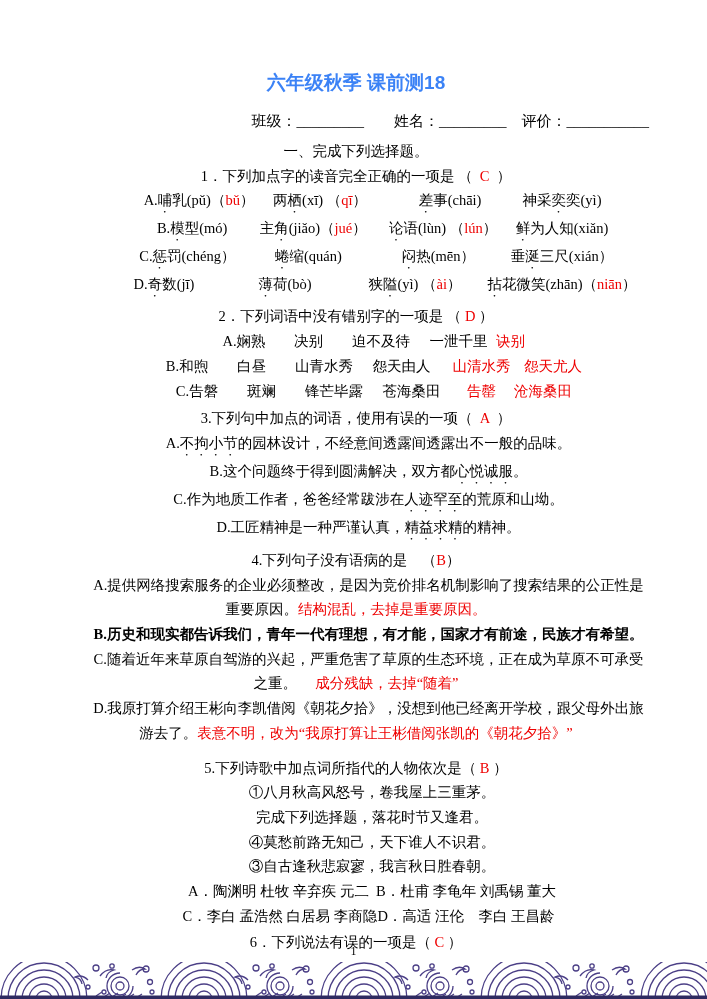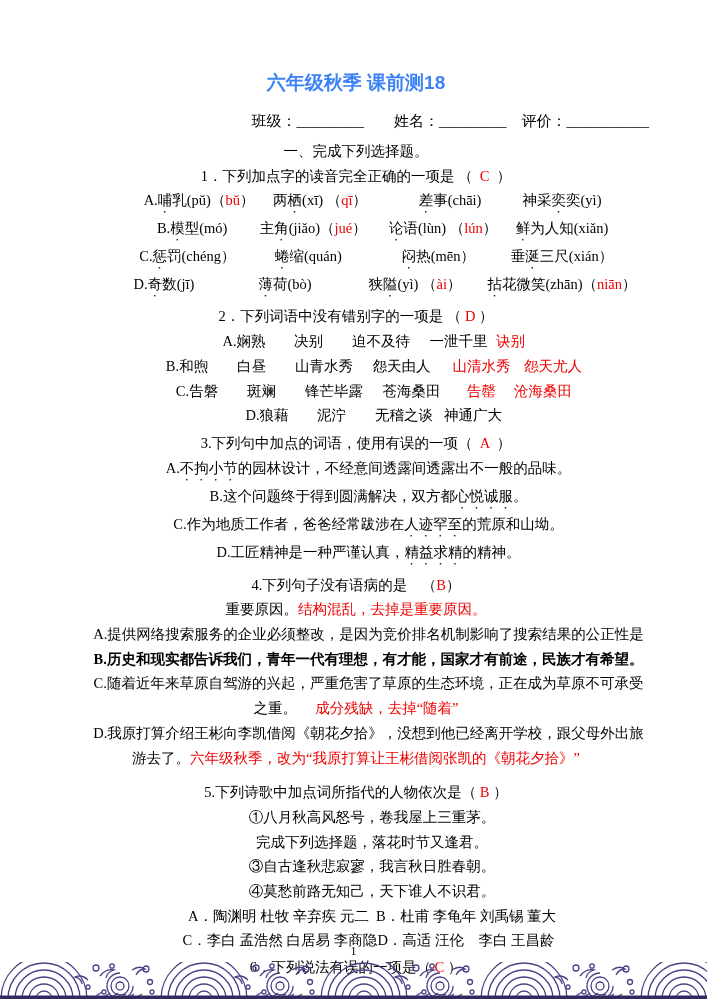--- a/index.html
+++ b/index.html
@@ -30,39 +30,38 @@
         <div class="line"><span class="cell"><span>一、完成下列选择题。</span></span></div>
         <div class="line"><span class="cell"><span>1．下列加点字的读音完全正确的一项是 （  </span><span class="red">C</span><span>  ）</span></span></div>
         <div class="line" style="padding-left: 25px;"><span class="cell" style="min-width: 127px;"><span>A.</span><span class="dot">哺</span><span>乳(pǔ)（</span><span class="red">bǔ</span><span>）</span></span><span class="cell" style="min-width: 115px;"><span>两</span><span class="dot">栖</span><span>(xī) （</span><span class="red">qī</span><span>）</span></span><span class="cell" style="min-width: 145px;"><span class="dot">差</span><span>事(chāi)</span></span><span class="cell"><span>神采</span><span class="dot">奕</span><span>奕(yì)</span></span></div>
         <div class="line" style="padding-left: 25px;"><span class="cell" style="min-width: 127px;"><span>B.</span><span class="dot">模</span><span>型(mó)</span></span><span class="cell" style="min-width: 115px;"><span>主</span><span class="dot">角</span><span>(jiǎo)（</span><span class="red">jué</span><span>）</span></span><span class="cell" style="min-width: 145px;"><span class="dot">论</span><span>语(lùn) （</span><span class="red">lún</span><span>）</span></span><span class="cell"><span class="dot">鲜</span><span>为人知(xiǎn)</span></span></div>
         <div class="line" style="padding-left: 25px;"><span class="cell" style="min-width: 127px;"><span>C.</span><span class="dot">惩</span><span>罚(chéng）</span></span><span class="cell" style="min-width: 115px;"><span class="dot">蜷</span><span>缩(quán)</span></span><span class="cell" style="min-width: 145px;"><span class="dot">闷</span><span>热(mēn）</span></span><span class="cell"><span>垂</span><span class="dot">涎</span><span>三尺(xián）</span></span></div>
         <div class="line" style="padding-left: 25px;"><span class="cell" style="min-width: 127px;"><span>D.</span><span class="dot">奇</span><span>数(jī)</span></span><span class="cell" style="min-width: 115px;"><span class="dot">薄</span><span>荷(bò)</span></span><span class="cell" style="min-width: 145px;"><span>狭</span><span class="dot">隘</span><span>(yì) （</span><span class="red">ài</span><span>）</span></span><span class="cell"><span class="dot">拈</span><span>花微笑(zhān)（</span><span class="red">niān</span><span>）</span></span></div>
         <div class="line" style="margin-top: 4px;"><span class="cell"><span>2．下列词语中没有错别字的一项是 （ </span><span class="red">D</span><span> ）</span></span></div>
         <div class="line" style="padding-left: 25px;"><span class="cell" style="min-width: 64px;"><span>A.娴熟</span></span><span class="cell" style="min-width: 65px;"><span>决别</span></span><span class="cell" style="min-width: 80px;"><span>迫不及待</span></span><span class="cell" style="min-width: 75px;"><span>一泄千里</span></span><span class="cell"><span class="red">诀别</span></span></div>
         <div class="line" style="padding-left: 25px;"><span class="cell" style="min-width: 64px;"><span>B.和煦</span></span><span class="cell" style="min-width: 65px;"><span>白昼</span></span><span class="cell" style="min-width: 80px;"><span>山青水秀</span></span><span class="cell" style="min-width: 75px;"><span>怨天由人</span></span><span class="cell" style="min-width: 85px;"><span class="red">山清水秀</span></span><span class="cell"><span class="red">怨天尤人</span></span></div>
         <div class="line" style="padding-left: 25px;"><span class="cell" style="min-width: 64px;"><span>C.告磐</span></span><span class="cell" style="min-width: 65px;"><span>斑斓</span></span><span class="cell" style="min-width: 80px;"><span>锋芒毕露</span></span><span class="cell" style="min-width: 75px;"><span>苍海桑田</span></span><span class="cell" style="min-width: 65px;"><span class="red">告罄</span></span><span class="cell"><span class="red">沧海桑田</span></span></div>
-        <div class="line" style="padding-left: 25px;"><span class="cell" style="min-width: 64px;"><span>D.狼藉</span></span><span class="cell" style="min-width: 65px;"><span>泥泞</span></span><span class="cell" style="min-width: 80px;"><span>无稽之谈</span></span><span class="cell"><span>神通广大</span></span></div>
         <div class="line" style="margin-top: 3px;"><span class="cell"><span>3.下列句中加点的词语，使用有误的一项（  </span><span class="red">A</span><span>  ）</span></span></div>
         <div class="line" style="padding-left: 25px;"><span class="cell"><span>A.</span><span class="dot">不拘小节</span><span>的园林设计，不经意间透露间透露出不一般的品味。</span></span></div>
         <div class="line" style="padding-left: 25px;"><span class="cell"><span>B.这个问题终于得到圆满解决，双方都</span><span class="dot">心悦诚服</span><span>。</span></span></div>
         <div class="line" style="padding-left: 25px;"><span class="cell"><span>C.作为地质工作者，爸爸经常跋涉在</span><span class="dot">人迹罕至</span><span>的荒原和山坳。</span></span></div>
         <div class="line" style="padding-left: 25px;"><span class="cell"><span>D.工匠精神是一种严谨认真，</span><span class="dot">精益求精</span><span>的精神。</span></span></div>
         <div class="line" style="margin-top: 5px;"><span class="cell"><span>4.下列句子没有语病的是　（</span><span class="red">B</span><span>）</span></span></div>
+        <div class="line" style="padding-left: 25px;"><span class="cell"><span>A.提供网络搜索服务的企业必须整改，是因为竞价排名机制影响了搜索结果的公正性是</span></span></div>
         <div class="line"><span class="cell"><span>重要原因。</span><span class="red">结构混乱，去掉是重要原因。</span></span></div>
-        <div class="line" style="padding-left: 25px;"><span class="cell"><span>A.提供网络搜索服务的企业必须整改，是因为竞价排名机制影响了搜索结果的公正性是</span></span></div>
         <div class="line" style="padding-left: 25px; font-weight: bold;"><span class="cell"><span>B.历史和现实都告诉我们，青年一代有理想，有才能，国家才有前途，民族才有希望。</span></span></div>
         <div class="line" style="padding-left: 25px;"><span class="cell"><span>C.随着近年来草原自驾游的兴起，严重危害了草原的生态环境，正在成为草原不可承受</span></span></div>
         <div class="line"><span class="cell"><span>之重。　 </span><span class="red">成分残缺，去掉“随着”</span></span></div>
         <div class="line" style="padding-left: 25px;"><span class="cell"><span>D.我原打算介绍王彬向李凯借阅《朝花夕拾》，没想到他已经离开学校，跟父母外出旅</span></span></div>
-        <div class="line"><span class="cell"><span>游去了。</span><span class="red">六年级秋季，改为“我原打算让王彬借阅张凯的《朝花夕拾》”</span></span></div>
+        <div class="line"><span class="cell"><span>游去了。</span><span class="red">表意不明，改为“我原打算让王彬借阅张凯的《朝花夕拾》”</span></span></div>
         <div class="line" style="margin-top: 10px;"><span class="cell"><span>5.下列诗歌中加点词所指代的人物依次是（ </span><span class="red">B</span><span> ）</span></span></div>
         <div class="line" style="padding-left: 32px;"><span class="cell"><span>①八月秋高风怒号，卷我屋上三重茅。</span></span></div>
         <div class="line" style="padding-left: 32px;"><span class="cell"><span>完成下列选择题，落花时节又逢君。</span></span></div>
+        <div class="line" style="padding-left: 32px;"><span class="cell"><span>④莫愁前路无知己，天下谁人不识君。</span></span></div>
         <div class="line" style="padding-left: 32px;"><span class="cell"><span>③自古逢秋悲寂寥，我言秋日胜春朝。</span></span></div>
-        <div class="line" style="padding-left: 32px;"><span class="cell"><span>④莫愁前路无知己，天下谁人不识君。</span></span></div>
         <div class="line" style="padding-left: 25px;"><span class="cell" style="min-width: 195px;"><span>A．陶渊明 杜牧 辛弃疾 元二</span></span><span class="cell"><span>B．杜甫 李龟年 刘禹锡 董大</span></span></div>
         <div class="line" style="padding-left: 25px;"><span class="cell" style="min-width: 195px;"><span>C．李白 孟浩然 白居易 李商隐</span></span><span class="cell"><span>D．高适 汪伦　李白 王昌龄</span></span></div>
         <div class="line" style="margin-top: 2px;"><span class="cell"><span>6．下列说法有误的一项是（ </span><span class="red">C</span><span> ）</span></span></div>
       </div>
   </div>
 
   <div class="page-number">1</div>
 
   <svg class="wave-border" viewBox="0 0 707 37" preserveAspectRatio="none" xmlns="http://www.w3.org/2000/svg">
     <defs>

